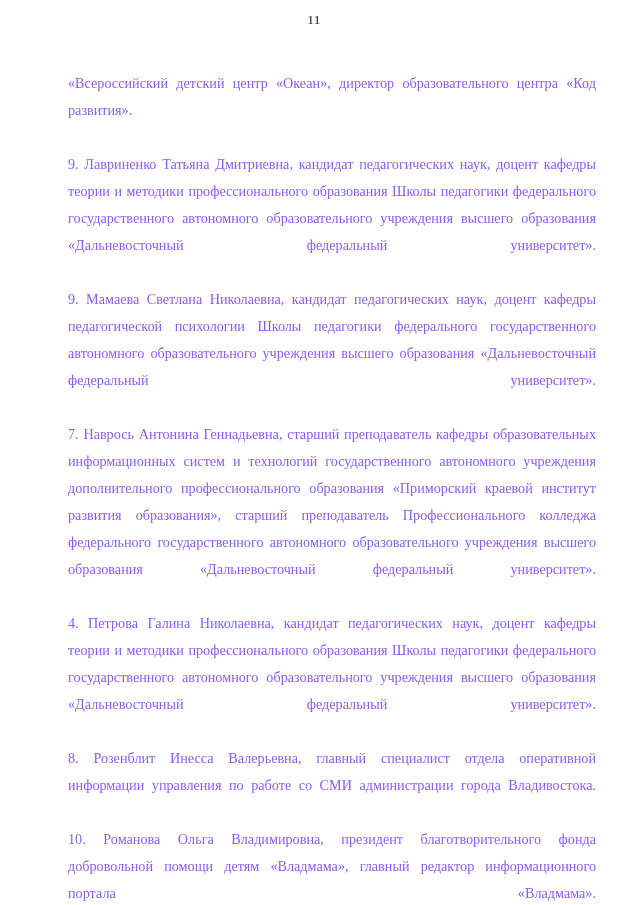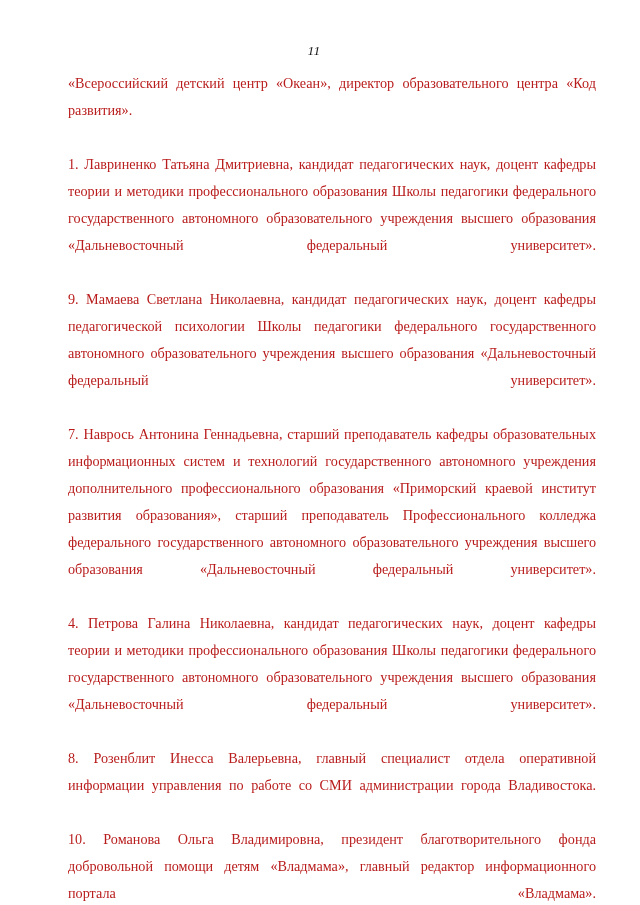--- a/index.html
+++ b/index.html
@@ -19,48 +19,47 @@
   }
 
   .page {
     position: absolute;
     inset: 0;
     background: #ffffff;
   }
 
   .page-number {
     position: absolute;
-    top: 43px;
+    top: 12px;
     left: 0;
     width: 628px;
     text-align: center;
     font-size: 13.5px;
     line-height: 16px;
     letter-spacing: 0.2px;
     color: #1b1b1b;
-    font-style: italic;
   }
 
   .body-block {
     position: absolute;
     top: 70px;
     left: 68px;
     width: 528px;
   }
 
   p.para {
     margin: 0;
     padding: 0;
     font-size: 14.2px;
     line-height: 27px;
     text-align: justify;
     text-justify: inter-word;
     text-indent: 0;
     word-spacing: 0.02em;
-    color: #b91c1c;
+    color: #8b5cf6;
     -moz-hyphens: none;
     hyphens: none;
   }
 
   
   p.para::after {
     content: "";
     display: inline-block;
     width: 100%;
   }
@@ -69,21 +68,21 @@
 <body>
 
 <div class="page">
 
   <div class="page-number">11</div>
 
   <div class="body-block">
 
     <p class="para">«Всероссийский детский центр «Океан», директор образовательного центра «Код развития».</p>
 
-    <p class="para">1. Лавриненко Татьяна Дмитриевна, кандидат педагогических наук, доцент кафедры теории и методики профессионального образования Школы педагогики федерального государственного автономного образовательного учреждения высшего образования «Дальневосточный федеральный университет».</p>
+    <p class="para">9. Лавриненко Татьяна Дмитриевна, кандидат педагогических наук, доцент кафедры теории и методики профессионального образования Школы педагогики федерального государственного автономного образовательного учреждения высшего образования «Дальневосточный федеральный университет».</p>
 
     <p class="para">9. Мамаева Светлана Николаевна, кандидат педагогических наук, доцент кафедры педагогической психологии Школы педагогики федерального государственного автономного образовательного учреждения высшего образования «Дальневосточный федеральный университет».</p>
 
     <p class="para">7. Наврось Антонина Геннадьевна, старший преподаватель кафедры образовательных информационных систем и технологий государственного автономного учреждения дополнительного профессионального образования «Приморский краевой институт развития образования», старший преподаватель Профессионального колледжа федерального государственного автономного образовательного учреждения высшего образования «Дальневосточный федеральный университет».</p>
 
     <p class="para">4. Петрова Галина Николаевна, кандидат педагогических наук, доцент кафедры теории и методики профессионального образования Школы педагогики федерального государственного автономного образовательного учреждения высшего образования «Дальневосточный федеральный университет».</p>
 
     <p class="para">8. Розенблит Инесса Валерьевна, главный специалист отдела оперативной информации управления по работе со СМИ администрации города Владивостока.</p>
 
     <p class="para">10. Романова Ольга Владимировна, президент благотворительного фонда добровольной помощи детям «Владмама», главный редактор информационного портала «Владмама».</p>

